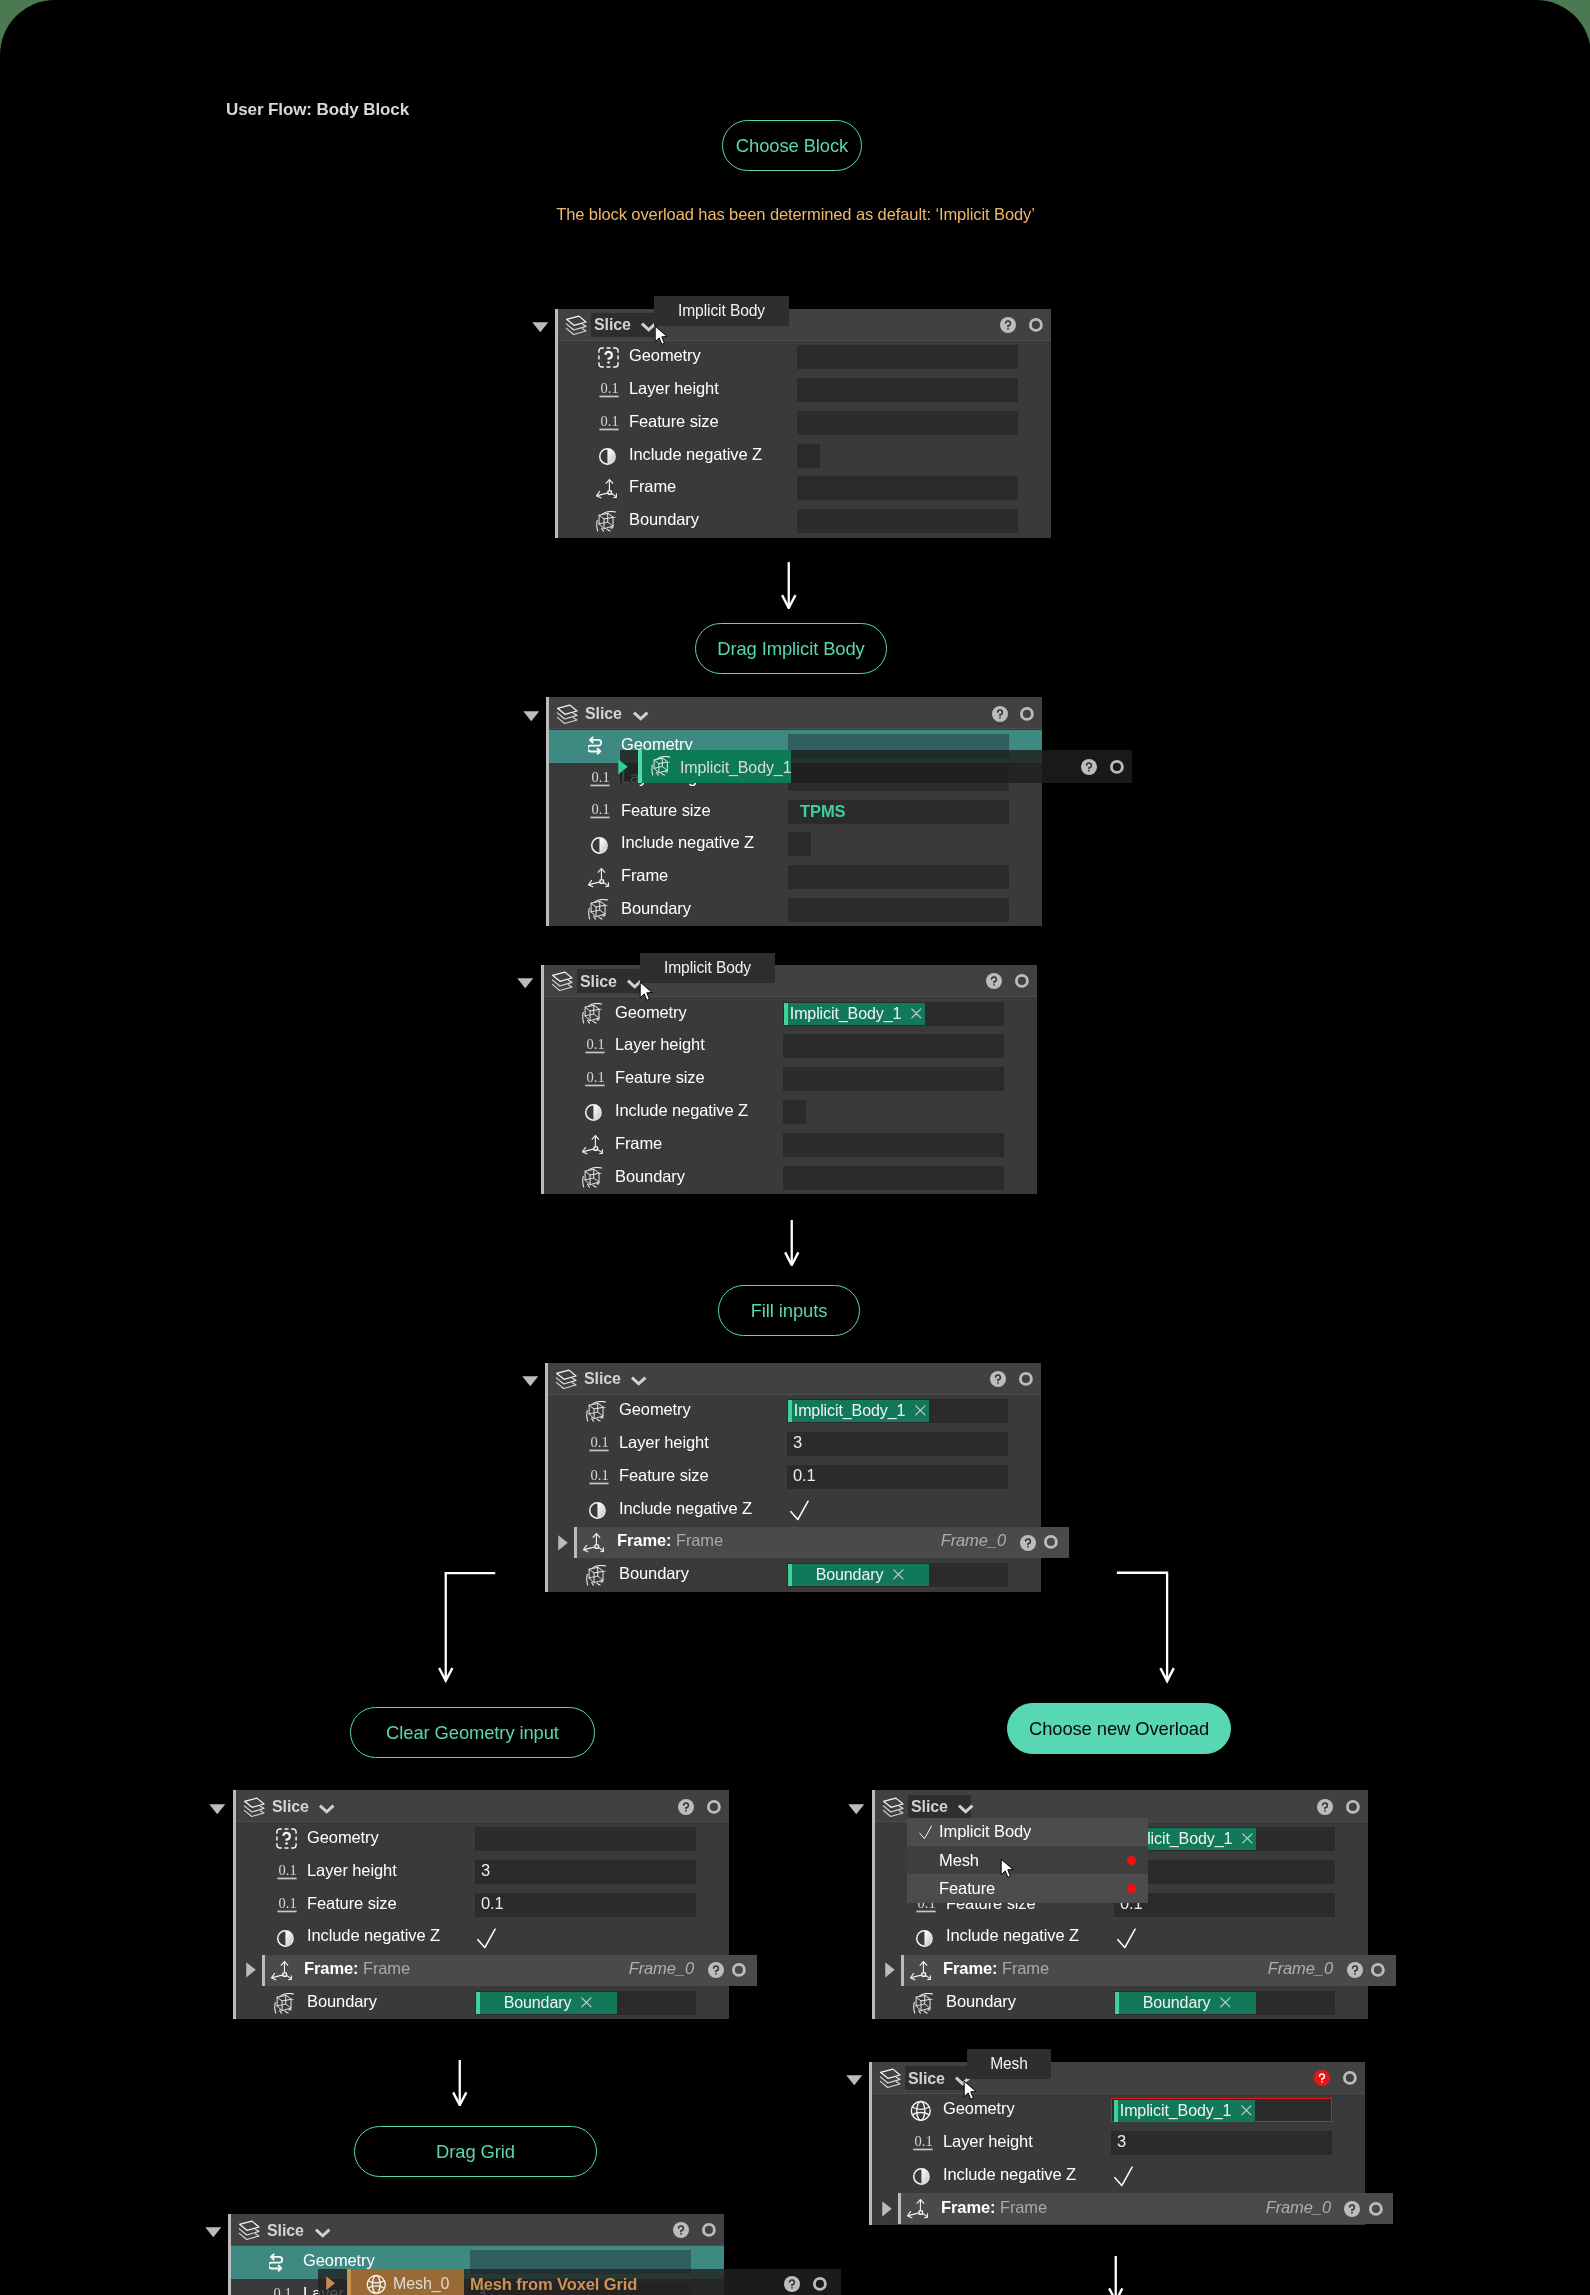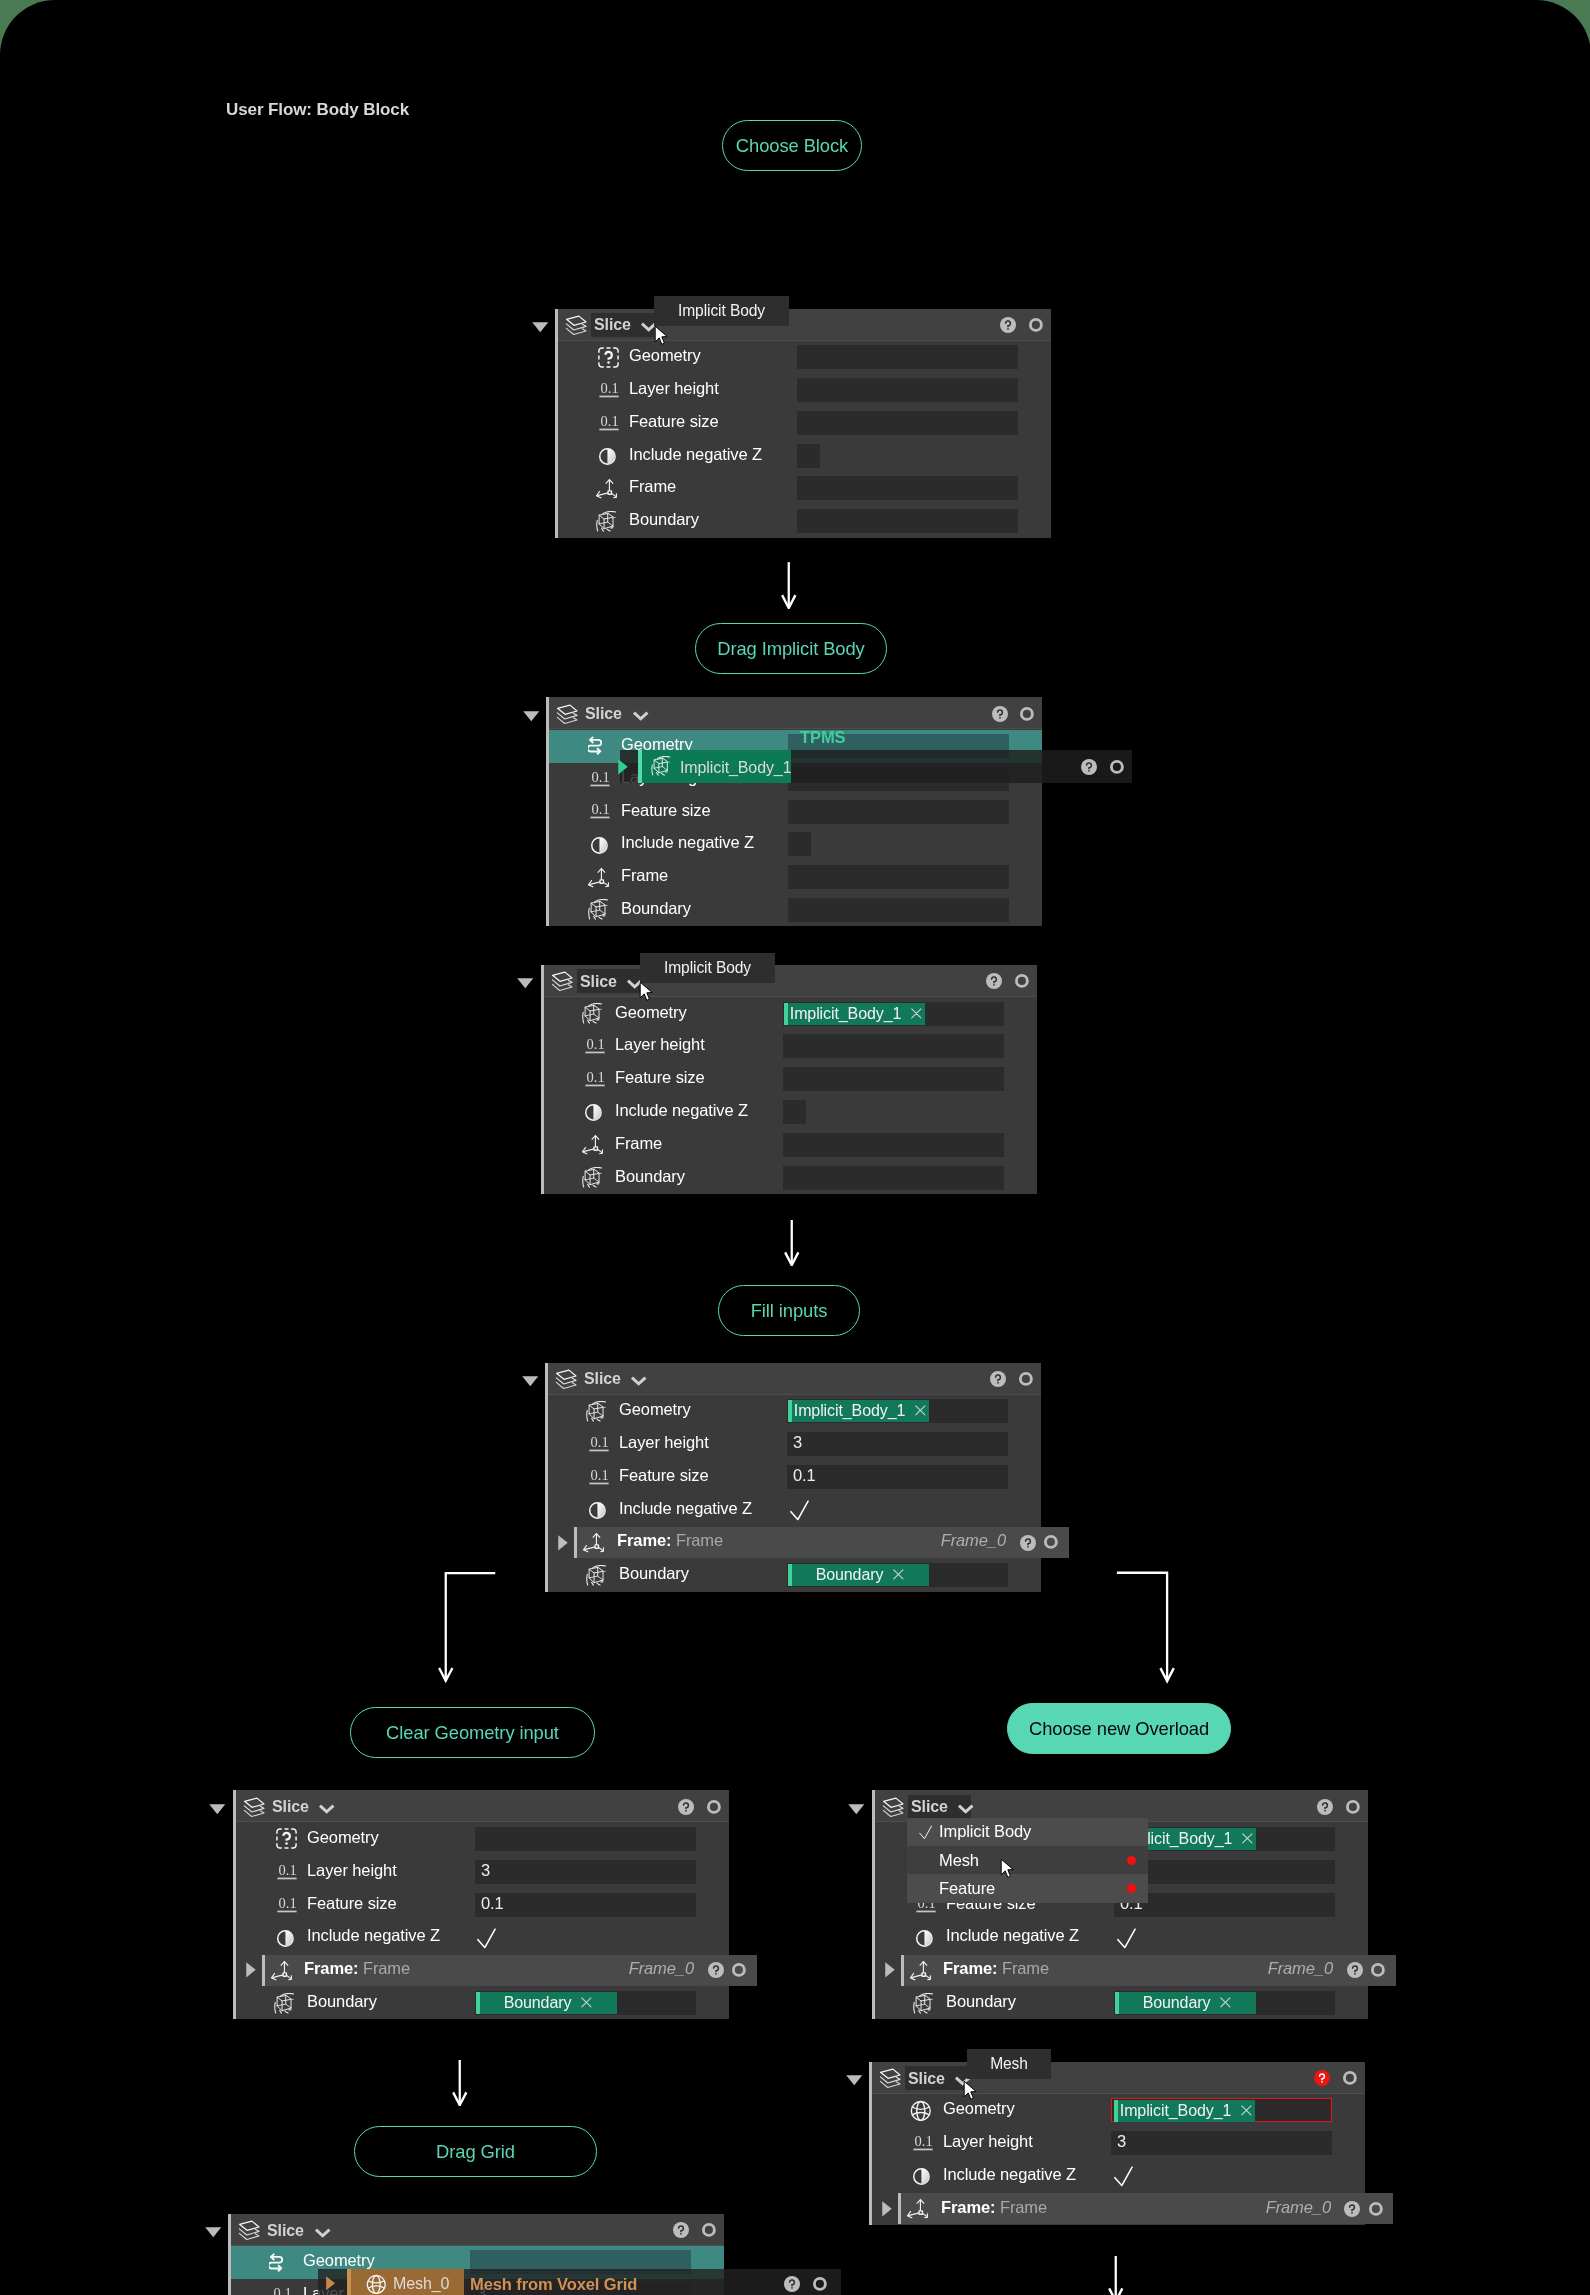--- a/index.html
+++ b/index.html
@@ -62,20 +62,21 @@
 
 </style>
 </head>
 <body>
 
 <div id="page">
 <div class="abs flow-title" style="left:226px;top:100px;">User Flow: Body Block</div>
 <div class="abs pill" style="left:722px;top:120px;width:140px;height:51px;font-size:18.4px;">
       <span>Choose Block</span>
     </div>
+<div class="abs note" style="left:0;top:205px;width:1591px;">The block overload has been determined as default: ‘Implicit Body’</div>
 <div class="abs" style="left:532px;top:322px;">
       <svg viewBox="0 0 36 23" width="16.5" height="10.6">
         <path d="M0.5 0.5 H35.5 L18 22.5 Z" fill="#bcbcbc"></path>
       </svg>
     </div>
 <div class="abs panel" style="left:555px;top:309px;width:496px;height:229px;"></div>
 <div class="abs paccent" style="left:555px;top:309px;width:2.8px;height:229px;"></div>
 <div class="abs phead" style="left:558px;top:309px;width:493px;height:32px;"></div>
 <div class="abs" style="left:565px;top:315px;">
       <svg viewBox="0 0 51 48" width="22.4" height="21" fill="none" stroke-linejoin="round" stroke-linecap="round">
@@ -319,21 +320,21 @@
         <path d="M26.6 48.5 L46.7 44.4 L59.1 53.6" stroke-width="2.0"></path>
         <path d="M35.3 24.6 C44.0 19.6 57.0 18.8 65.3 20.8" stroke-width="2.5"></path>
         <path d="M22.3 40.3 C20.6 48.0 21.2 58.4 23.3 65.2" stroke-width="2.5"></path>
         <path d="M32.6 58.6 C33.8 61.6 35.1 63.8 36.8 65.6" stroke-width="2.5"></path>
         <path d="M45.0 60.9 C47.2 63.0 49.8 64.5 52.2 65.4" stroke-width="2.5"></path>
         <path d="M54.2 57.9 C56.0 57.9 57.6 57.7 58.9 57.4" stroke-width="2.5"></path>
         <circle cx="63.4" cy="33.5" r="1.3" fill="#ececec" stroke="none"></circle>
       </svg>
     </div>
 <div class="abs drag-name" style="left:680px;top:759px;">Implicit_Body_1</div>
-<div class="abs drag-type" style="left:800px;top:728px;">TPMS</div>
+<div class="abs drag-type" style="left:800px;top:802px;">TPMS</div>
 <div class="abs" style="left:1081px;top:759px;">
       <svg viewBox="0 0 44 44" width="16" height="16">
         <circle cx="22" cy="22" r="22" fill="#bcbcbc"></circle>
         <path d="M15.4 16.8 a6.6 6.6 0 1 1 6.6 7.6 v2.2" fill="none" stroke="#2f2f2f" stroke-width="4.2" stroke-linecap="round"></path>
         <circle cx="22" cy="32.6" r="2.4" fill="#2f2f2f"></circle>
       </svg>
     </div>
 <div class="abs" style="left:1110px;top:760px;">
       <svg viewBox="0 0 30 30" width="13.8" height="13.8" fill="none">
         <circle cx="15" cy="15" r="11.9" stroke="#bcbcbc" stroke-width="6.2"></circle>

